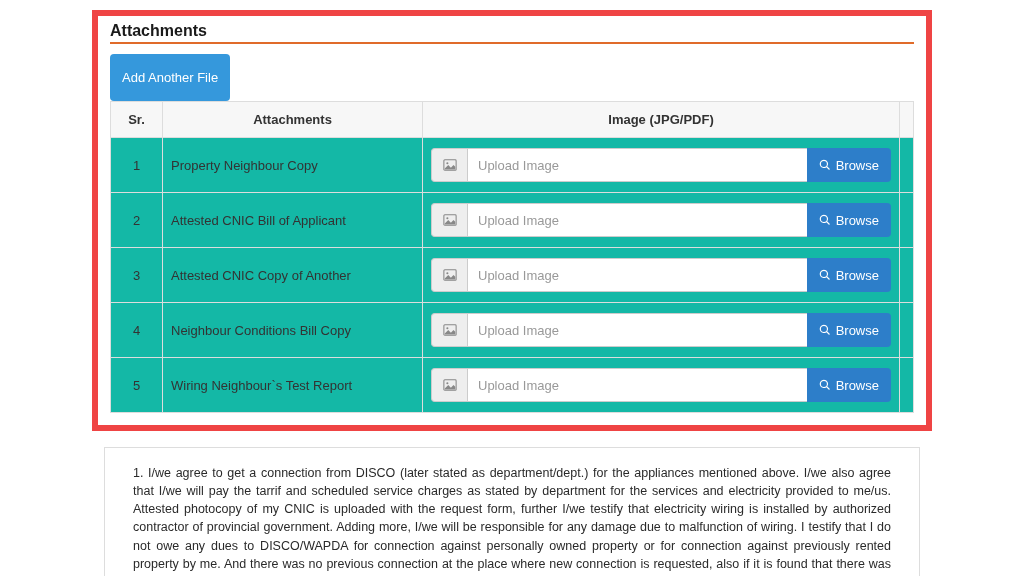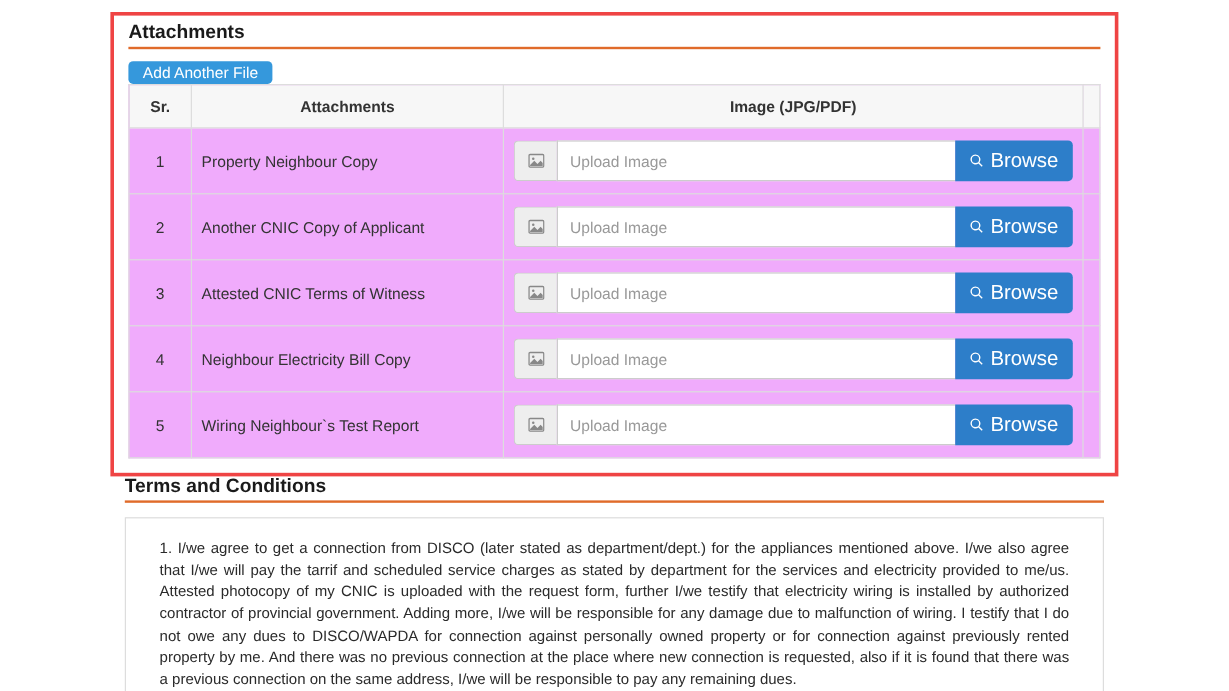--- a/index.html
+++ b/index.html
@@ -8,52 +8,52 @@
       background: #fff;
       padding: 10px 0;
       font-size: 14px;
       color: #333;
     }
     .page-wrap {
       width: 840px;
       margin: 0 auto;
     }
     .red-box {
-      border: 3px solid #ef4444;
+      border: 6px solid #ef4444;
       padding: 6px 12px 12px 12px;
-      margin-bottom: 0;
+      margin-bottom: 16px;
     }
     .section-title {
       font-weight: bold;
       font-size: 16px;
       color: #1a1a1a;
       padding-bottom: 2px;
       border-bottom: 2px solid #e06b2a;
       margin-bottom: 10px;
     }
     .btn {
       display: inline-block;
       border: none;
       border-radius: 4px;
       color: #fff;
       font-size: 13px;
-      padding: 2px 12px;
+      padding: 16px 12px;
       cursor: pointer;
     }
     .btn-primary { background: #3598dc; }
     .note {
       font-weight: bold;
       font-size: 13.5px;
       color: #2b2b2b;
       margin: 8px 0 6px 0;
     }
     table.upload-table {
       width: 100%;
       border-collapse: collapse;
-      background: #f0abfc;
+      background: #14b8a6;
     }
     table.upload-table th,
     table.upload-table td {
       border: 1px solid #ddd;
       padding: 10px 8px;
       vertical-align: middle;
     }
     table.upload-table th {
       background: #f7f7f7;
       font-weight: bold;
@@ -99,21 +99,21 @@
     }
     .upload-input::placeholder { color: #999; }
     .upload-btn {
       height: 34px;
       background: #2d7ec9;
       color: #fff;
       border: none;
       border-top-right-radius: 4px;
       border-bottom-right-radius: 4px;
       padding: 0 12px;
-      font-size: 17px;
+      font-size: 13px;
       cursor: pointer;
       display: flex;
       align-items: center;
       gap: 5px;
       white-space: nowrap;
     }
     .upload-btn svg { width: 12px; height: 12px; fill: #fff; }
     .terms-section { padding: 0 12px; }
     .terms-box {
       border: 1px solid #ddd;
@@ -166,21 +166,21 @@
                   </svg>
           <span>Browse</span>
         </button>
       </div>
     </td>
     <td class="col-tail"></td>
   </tr>
 
   <tr>
     <td class="col-sr">2</td>
-    <td class="col-desc">Another CNIC Copy of Applicant</td>
+    <td class="col-desc">Attested CNIC Bill of Applicant</td>
     <td class="col-upload">
       <div class="upload-group">
         <span class="upload-icon">
           <svg viewBox="0 0 16 16" width="14" height="14" fill="#888">
                     <rect x="1" y="2" width="14" height="12" rx="1" fill="none" stroke="#888" stroke-width="1.2"></rect>
                     <circle cx="5" cy="6" r="1.2"></circle>
                     <path d="M2 12 L6 8 L9 11 L12 8 L14 10 L14 13 L2 13 Z"></path>
                   </svg>
         </span>
         <input type="text" class="upload-input" placeholder="Upload Image" style="">
@@ -190,21 +190,21 @@
                   </svg>
           <span>Browse</span>
         </button>
       </div>
     </td>
     <td class="col-tail"></td>
   </tr>
 
   <tr>
     <td class="col-sr">3</td>
-    <td class="col-desc">Attested CNIC Terms of Witness</td>
+    <td class="col-desc">Attested CNIC Copy of Another</td>
     <td class="col-upload">
       <div class="upload-group">
         <span class="upload-icon">
           <svg viewBox="0 0 16 16" width="14" height="14" fill="#888">
                     <rect x="1" y="2" width="14" height="12" rx="1" fill="none" stroke="#888" stroke-width="1.2"></rect>
                     <circle cx="5" cy="6" r="1.2"></circle>
                     <path d="M2 12 L6 8 L9 11 L12 8 L14 10 L14 13 L2 13 Z"></path>
                   </svg>
         </span>
         <input type="text" class="upload-input" placeholder="Upload Image" style="">
@@ -214,21 +214,21 @@
                   </svg>
           <span>Browse</span>
         </button>
       </div>
     </td>
     <td class="col-tail"></td>
   </tr>
 
   <tr>
     <td class="col-sr">4</td>
-    <td class="col-desc">Neighbour Electricity Bill Copy</td>
+    <td class="col-desc">Neighbour Conditions Bill Copy</td>
     <td class="col-upload">
       <div class="upload-group">
         <span class="upload-icon">
           <svg viewBox="0 0 16 16" width="14" height="14" fill="#888">
                     <rect x="1" y="2" width="14" height="12" rx="1" fill="none" stroke="#888" stroke-width="1.2"></rect>
                     <circle cx="5" cy="6" r="1.2"></circle>
                     <path d="M2 12 L6 8 L9 11 L12 8 L14 10 L14 13 L2 13 Z"></path>
                   </svg>
         </span>
         <input type="text" class="upload-input" placeholder="Upload Image" style="">
@@ -264,20 +264,19 @@
         </button>
       </div>
     </td>
     <td class="col-tail"></td>
   </tr>
 </tbody>
     </table>
   </div>
 
   <div class="terms-section">
-    <div class="section-title">Terms and Conditions</div>
     <div class="terms-box">
       <p>1. I/we agree to get a connection from DISCO (later stated as department/dept.) for the appliances mentioned above. I/we also agree that I/we will pay the tarrif and scheduled service charges as stated by department for the services and electricity provided to me/us. Attested photocopy of my CNIC is uploaded with the request form, further I/we testify that electricity wiring is installed by authorized contractor of provincial government. Adding more, I/we will be responsible for any damage due to malfunction of wiring. I testify that I do not owe any dues to DISCO/WAPDA for connection against personally owned property or for connection against previously rented property by me. And there was no previous connection at the place where new connection is requested, also if it is found that there was a previous connection on the same address, I/we will be responsible to pay any remaining dues.</p>
 
     </div>
   </div>
 
 </div>
 
 </body></html>

